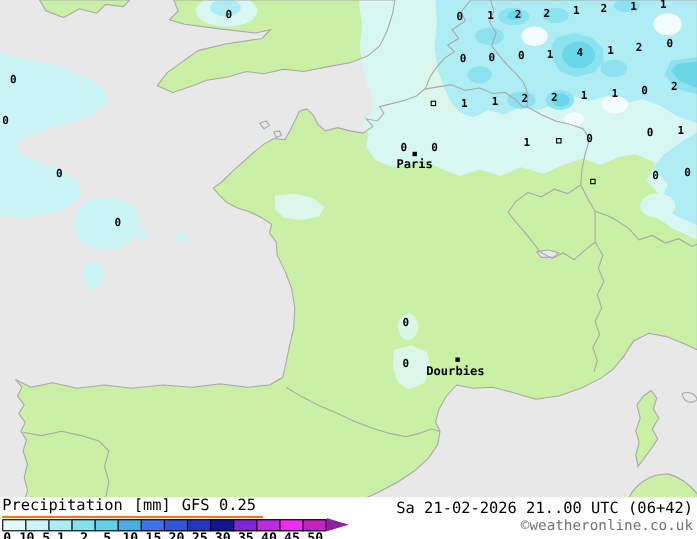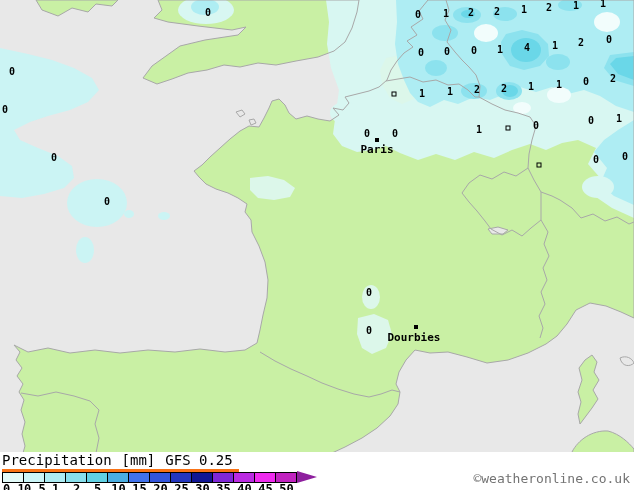--- a/index.html
+++ b/index.html
@@ -18,21 +18,21 @@
   .p-med{fill:#6AD7E8;}
   .p-white{fill:#F2FDFC;}
   .p-atl{fill:#CBF4F4;}
   .lake{fill:#E8E8E8;stroke:#A8A8A8;stroke-width:1;}
   .pv{font:bold 10px "DejaVu Sans Mono",monospace;fill:#000;text-anchor:middle;}
   .city-label{font:bold 11px "DejaVu Sans Mono",monospace;fill:#000;text-anchor:middle;}
   .town{fill:none;stroke:#000;stroke-width:1;}
   .citydot{fill:#000;}
   #legend{position:absolute;left:0;top:452px;width:634px;height:38px;background:#fff;}
   #legend-left{position:absolute;left:2px;top:0;font-size:14px;color:#000;
-               border-bottom:6px solid #f97316;padding:0 6px 1px 0;white-space:nowrap;}
+               border-bottom:2px solid #f97316;padding:0 6px 1px 0;white-space:nowrap;}
   #legend-left .gap{display:inline-block;width:10px;}
   #timestamp{position:absolute;right:4px;top:2px;font-size:14px;color:#000;white-space:nowrap;}
   #copyright{position:absolute;right:4px;top:19px;font-size:13px;color:#737373;white-space:nowrap;}
   #scale-bar{position:absolute;left:3px;top:20px;display:flex;}
   .scale-cell{width:22px;height:11px;border:1px solid #000;margin-left:-1px;box-sizing:border-box;}
   #scale-arrow{width:0;height:0;border-top:6px solid transparent;border-bottom:6px solid transparent;
                border-left:20px solid #8E1F9E;margin-top:-1px;}
   #scale-labels{position:absolute;left:3px;top:30px;display:flex;font-size:12px;font-weight:bold;color:#000;}
   .scale-label{width:21px;text-align:center;white-space:nowrap;overflow:visible;}
 </style>
@@ -199,20 +199,21 @@
         <text x="377" y="153" class="city-label">Paris</text>
         <rect x="414" y="325" width="4" height="4" class="citydot"></rect>
         <text x="414" y="341" class="city-label">Dourbies</text>
       </g>
   </svg>
 
   <div id="legend">
     <div id="legend-left">
       <span>Precipitation</span><span class="gap"></span><span>[mm]</span><span class="gap"></span><span>GFS 0.25</span>
     </div>
+    <div id="timestamp">Sa 21-02-2026 21..00 UTC (06+42)</div>
     <div id="copyright">©weatheronline.co.uk</div>
     <div id="scale-bar">
         <div class="scale-cell" style="background: rgb(227, 251, 249);"></div>
         <div class="scale-cell" style="background: rgb(203, 245, 247);"></div>
         <div class="scale-cell" style="background: rgb(173, 236, 243);"></div>
         <div class="scale-cell" style="background: rgb(136, 223, 236);"></div>
         <div class="scale-cell" style="background: rgb(97, 209, 227);"></div>
         <div class="scale-cell" style="background: rgb(75, 174, 225);"></div>
         <div class="scale-cell" style="background: rgb(65, 114, 236);"></div>
         <div class="scale-cell" style="background: rgb(51, 85, 220);"></div>

